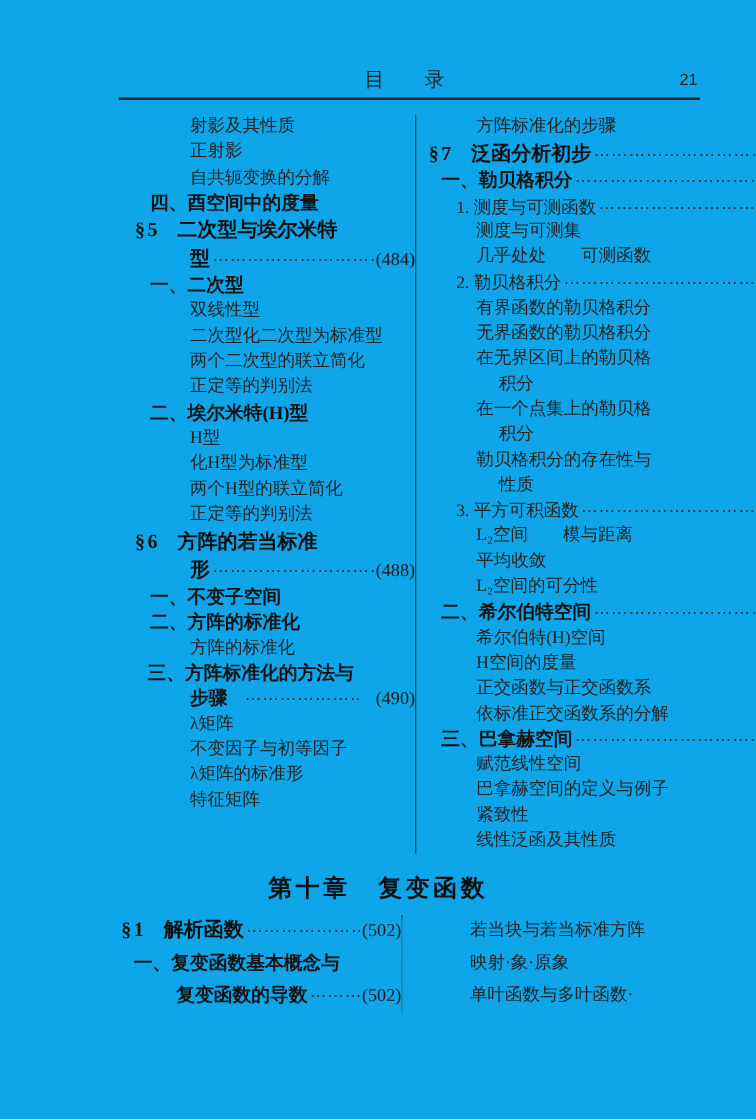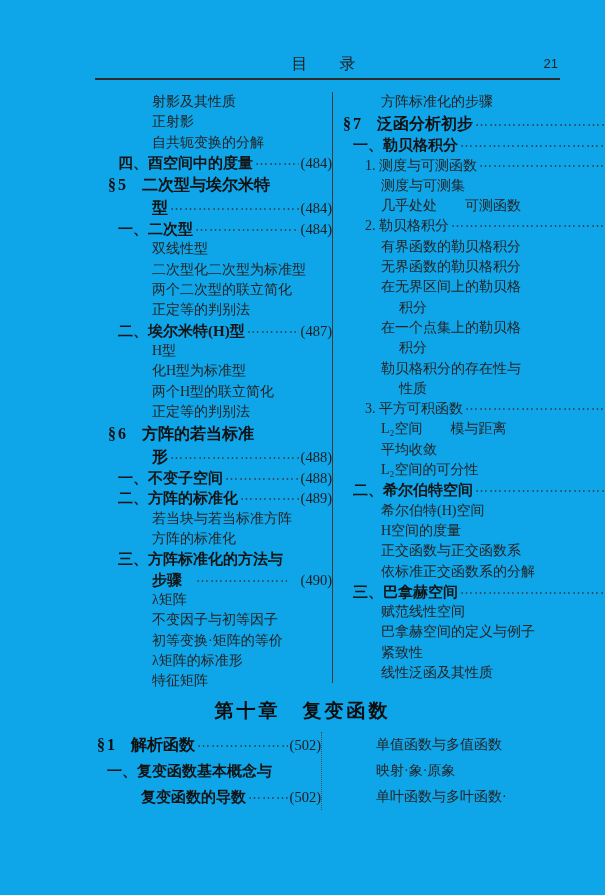--- a/index.html
+++ b/index.html
@@ -44,21 +44,21 @@
   }
   .t-section,.t-section-cont{
     font-weight:bold;font-size:16px;color:#101010;
     line-height:23px;height:23px;
   }
   .t-num,.t-num-cont{font-weight:bold;font-size:15px;color:#141414;}
   .prefix{margin-right:14px;letter-spacing:2px;}
   
   .col-left .t-section{padding-left:2px;}
   .col-left .t-section-cont{padding-left:46px;}
-  .col-left .t-num{padding-left:12px;}
+  .col-left .t-num{padding-left:12px;flex-direction:column;}
   .col-left .t-num-cont{padding-left:46px;gap:12px;}
   .col-left .t-sub{padding-left:46px;}
   
   .col-right .t-section{padding-left:0;}
   .col-right .t-num{padding-left:10px;}
   .col-right .t-num2{padding-left:22px;}
   .col-right .t-sub{padding-left:38px;}
   .col-right .t-sub2{padding-left:56px;}
   
   .dots{
@@ -173,41 +173,35 @@
           <span class="label">一、不变子空间</span>
           <span class="dots">⋯⋯⋯⋯⋯⋯⋯⋯⋯⋯⋯⋯⋯⋯⋯⋯</span>
           <span class="pageno">(488)</span>
         </div>
         <div class="row t-num">
           <span class="label">二、方阵的标准化</span>
           <span class="dots">⋯⋯⋯⋯⋯⋯⋯⋯⋯⋯⋯⋯⋯⋯⋯⋯</span>
           <span class="pageno">(489)</span>
         </div>
         <div class="row t-sub">
-          <span class="label">若当块与若当标准方阵</span>
-        </div>
-        <div class="row t-sub">
           <span class="label">方阵的标准化</span>
         </div>
         <div class="row t-num">
           <span class="label">三、方阵标准化的方法与</span>
         </div>
         <div class="row t-num-cont">
           <span class="label">步骤</span>
           <span class="dots">⋯⋯⋯⋯⋯⋯⋯⋯⋯⋯⋯⋯⋯⋯⋯⋯</span>
           <span class="pageno">(490)</span>
         </div>
         <div class="row t-sub">
           <span class="label">λ矩阵</span>
         </div>
         <div class="row t-sub">
           <span class="label">不变因子与初等因子</span>
-        </div>
-        <div class="row t-sub">
-          <span class="label">初等变换·矩阵的等价</span>
         </div>
         <div class="row t-sub">
           <span class="label">λ矩阵的标准形</span>
         </div>
         <div class="row t-sub">
           <span class="label">特征矩阵</span>
         </div>
       </div>
     <div class="col-right">
         <div class="row t-sub">
@@ -322,21 +316,21 @@
           <span class="label">一、复变函数基本概念与</span>
         </div>
         <div class="row t-num-cont">
           <span class="label">复变函数的导数</span>
           <span class="dots">⋯⋯⋯⋯⋯⋯⋯⋯⋯⋯⋯⋯⋯⋯⋯⋯</span>
           <span class="pageno">(502)</span>
         </div>
       </div>
     <div class="bottom-right">
         <div class="row t-sub">
-          <span class="label">单值函数与多值函数</span>
+          <span class="label">若当块与若当标准方阵</span>
         </div>
         <div class="row t-sub">
           <span class="label">映射·象·原象</span>
         </div>
         <div class="row t-sub">
           <span class="label">单叶函数与多叶函数·</span>
         </div>
       </div>
   </div>
 

